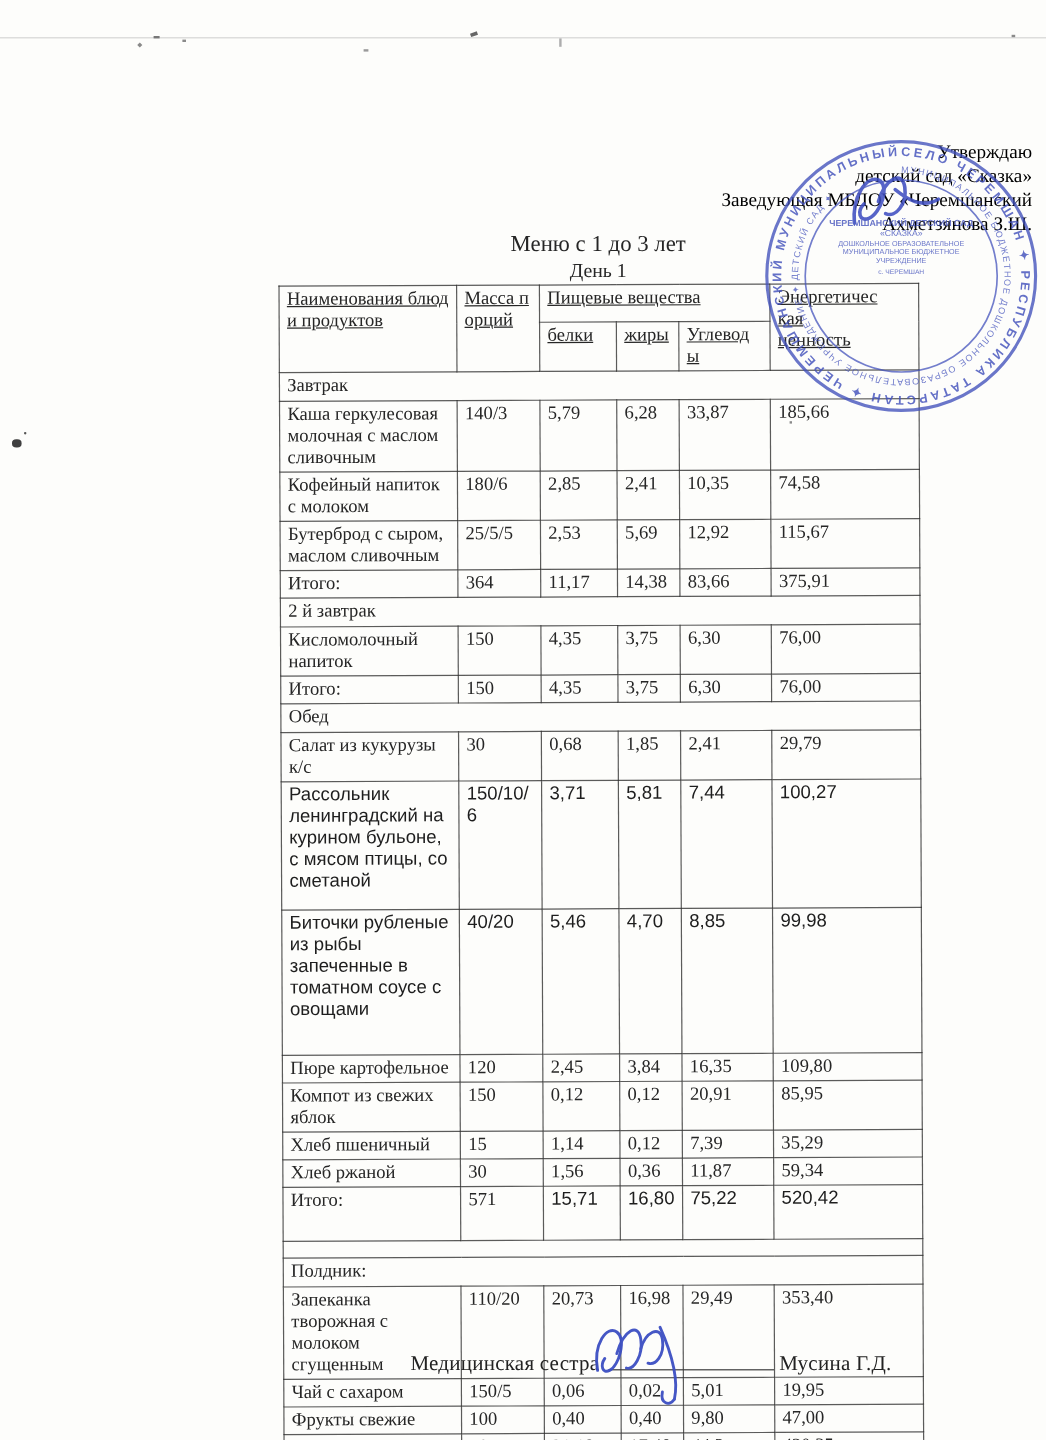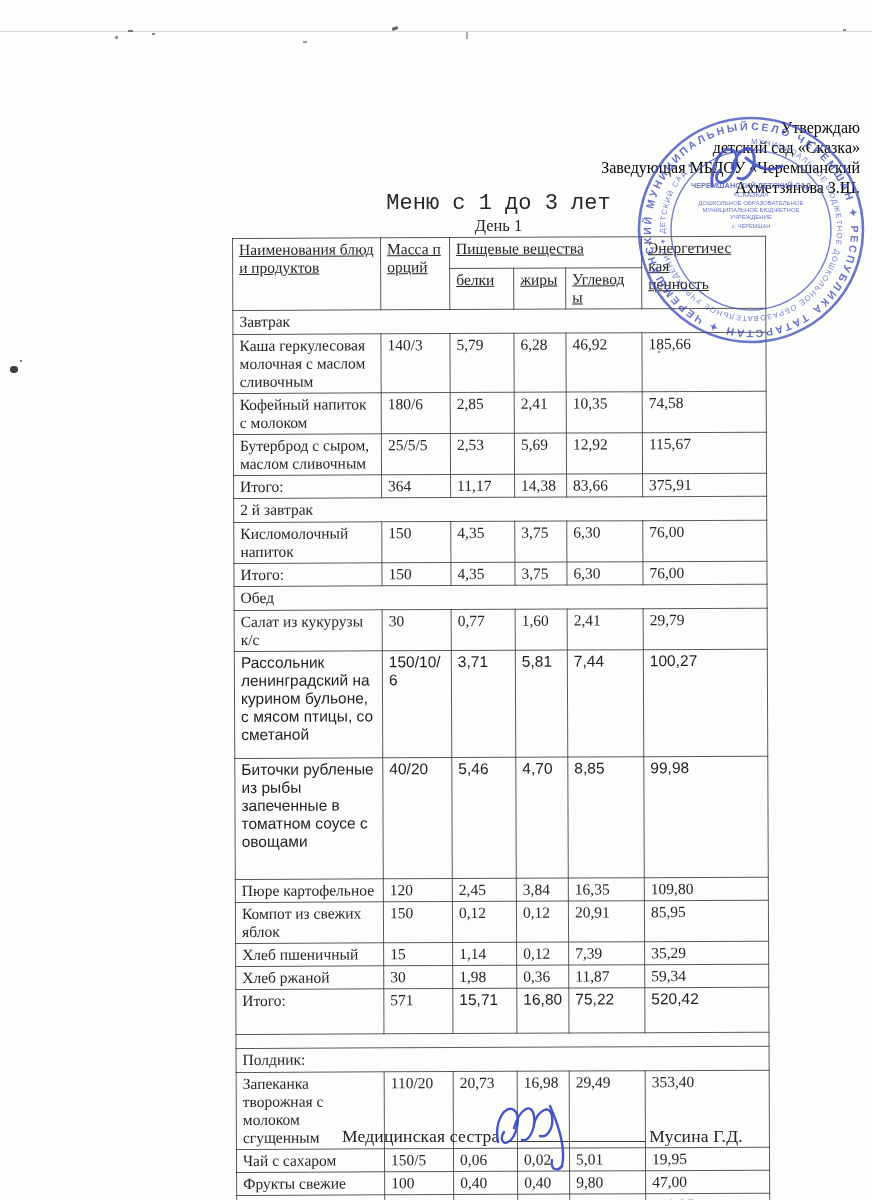--- a/index.html
+++ b/index.html
@@ -8,21 +8,21 @@
   
   .scanline{position:absolute;left:0;top:31px;width:872px;height:1px;background:rgba(140,140,140,.35);}
   .speck{position:absolute;background:#8a8a8a;}
   
   #approval{position:absolute;top:118px;right:12px;width:260px;text-align:right;
             font-size:16px;line-height:20px;color:#000000;z-index:1;}
   
   #stamp{position:absolute;left:626px;top:104px;z-index:3;filter:blur(.3px);opacity:.92;}
   
   #title{position:absolute;top:193px;left:232px;width:533px;text-align:center;z-index:2;}
-  #title .t1{font-size:22px;line-height:22px;font-family:Liberation Mono, monospace;}
+  #title .t1{font-size:19px;line-height:22px;}
   #title .t2{font-size:16.5px;line-height:21px;}
   
   #menu-table{position:absolute;left:232px;top:238px;width:533px;border-collapse:collapse;
               table-layout:fixed;z-index:2;transform:rotate(-0.25deg);transform-origin:0 0;}
   #menu-table th,#menu-table td{border:1px solid rgba(45,45,45,.78);vertical-align:top;
               font-weight:normal;text-align:left;font-size:15.5px;line-height:18px;
               padding:2px 4px 2px 6px;overflow:hidden;}
   #menu-table th{font-size:15.5px;text-decoration:underline;}
   .pre{white-space:pre-line;}
   .c-mass{word-break:break-all;}
@@ -125,21 +125,21 @@
     </thead>
     <tbody>
         <tr class="section-row">
           <td colspan="6">Завтрак</td>
         </tr>
         <tr class="item-row">
           <td class="c-dish f-serif">Каша геркулесовая молочная с маслом сливочным</td>
           <td class="c-mass f-serif">140/3</td>
           <td class="c-protein f-serif">5,79</td>
           <td class="c-fat f-serif">6,28</td>
-          <td class="c-carbs f-serif">46,92</td>
+          <td class="c-carbs f-serif">33,87</td>
           <td class="c-energy f-serif">185,66</td>
         </tr>
         <tr class="item-row">
           <td class="c-dish f-serif">Кофейный напиток с молоком</td>
           <td class="c-mass f-serif">180/6</td>
           <td class="c-protein f-serif">2,85</td>
           <td class="c-fat f-serif">2,41</td>
           <td class="c-carbs f-serif">10,35</td>
           <td class="c-energy f-serif">74,58</td>
         </tr>
@@ -177,22 +177,22 @@
           <td class="c-fat f-serif">3,75</td>
           <td class="c-carbs f-serif">6,30</td>
           <td class="c-energy f-serif">76,00</td>
         </tr>
         <tr class="section-row">
           <td colspan="6">Обед</td>
         </tr>
         <tr class="item-row">
           <td class="c-dish f-serif">Салат из кукурузы к/с</td>
           <td class="c-mass f-serif">30</td>
-          <td class="c-protein f-serif">0,77</td>
-          <td class="c-fat f-serif">1,60</td>
+          <td class="c-protein f-serif">0,68</td>
+          <td class="c-fat f-serif">1,85</td>
           <td class="c-carbs f-serif">2,41</td>
           <td class="c-energy f-serif">29,79</td>
         </tr>
         <tr class="item-row h-tall">
           <td class="c-dish f-sans">Рассольник ленинградский на курином бульоне, с мясом птицы, со сметаной</td>
           <td class="c-mass f-sans">150/10/6</td>
           <td class="c-protein f-sans">3,71</td>
           <td class="c-fat f-sans">5,81</td>
           <td class="c-carbs f-sans">7,44</td>
           <td class="c-energy f-sans">100,27</td>
@@ -225,21 +225,21 @@
           <td class="c-dish f-serif">Хлеб пшеничный</td>
           <td class="c-mass f-serif">15</td>
           <td class="c-protein f-serif">1,14</td>
           <td class="c-fat f-serif">0,12</td>
           <td class="c-carbs f-serif">7,39</td>
           <td class="c-energy f-serif">35,29</td>
         </tr>
         <tr class="item-row">
           <td class="c-dish f-serif">Хлеб ржаной</td>
           <td class="c-mass f-serif">30</td>
-          <td class="c-protein f-serif">1,98</td>
+          <td class="c-protein f-serif">1,56</td>
           <td class="c-fat f-serif">0,36</td>
           <td class="c-carbs f-serif">11,87</td>
           <td class="c-energy f-serif">59,34</td>
         </tr>
         <tr class="item-row h-med">
           <td class="c-dish f-serif">Итого:</td>
           <td class="c-mass f-serif">571</td>
           <td class="c-protein f-sans">15,71</td>
           <td class="c-fat f-sans">16,80</td>
           <td class="c-carbs f-sans">75,22</td>

